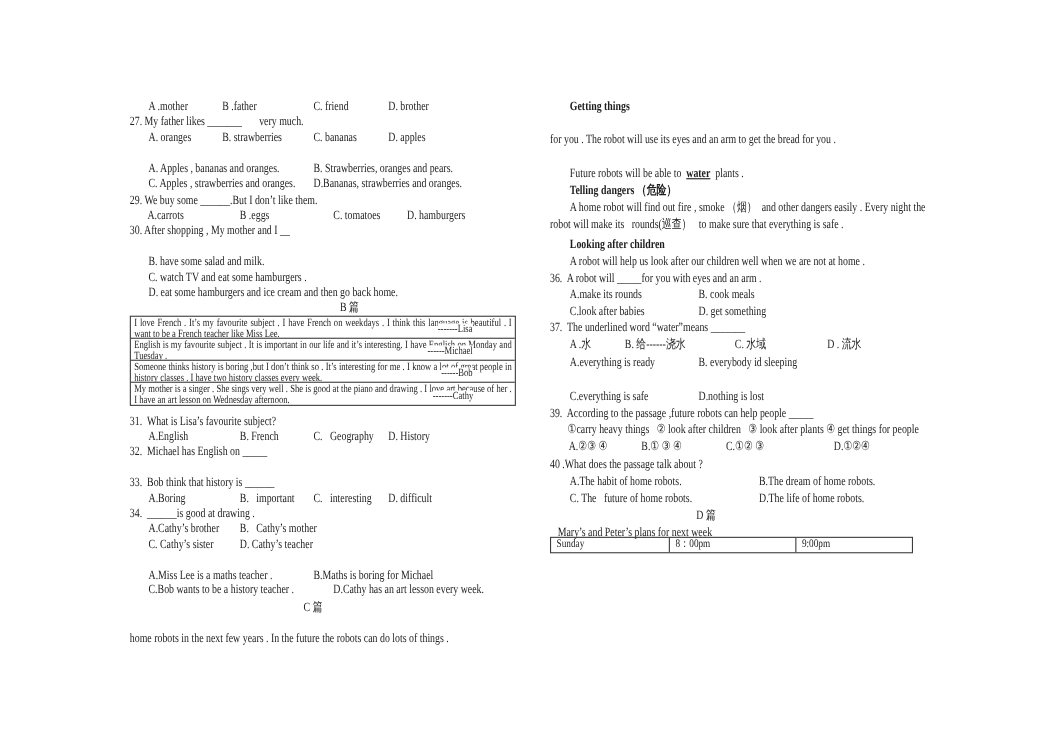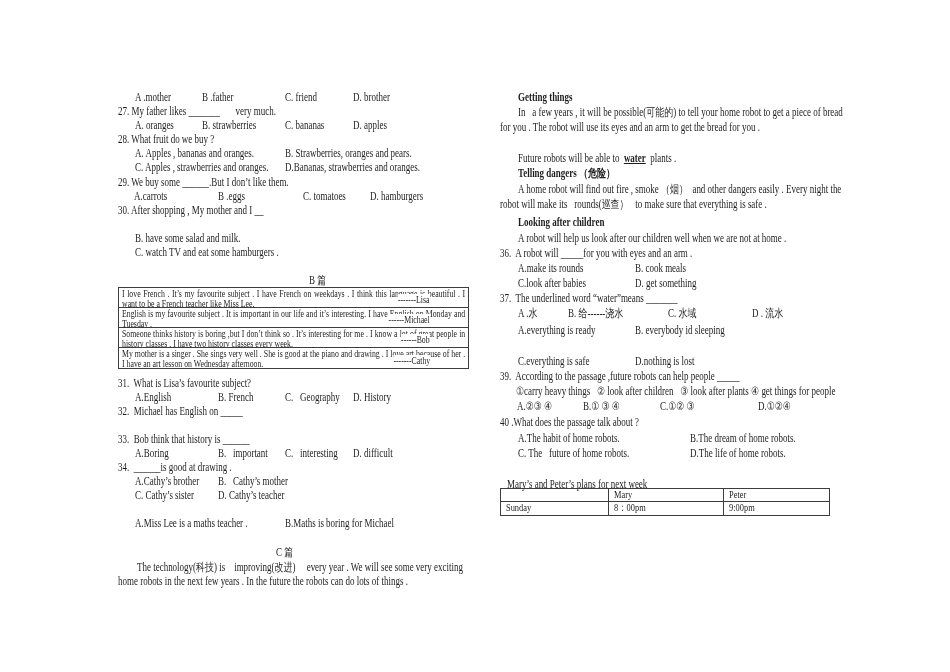--- a/index.html
+++ b/index.html
@@ -48,23 +48,20 @@
     <div class="ln" style="top:104px">
       <span class="o" style="left:0">27. My father likes _______       very much.</span>
     </div>
     <div class="ln" style="top:118px">
       <span class="o" style="left:17px">A. oranges</span>
       <span class="o" style="left:84px">B. strawberries</span>
       <span class="o" style="left:167px">C. bananas</span>
       <span class="o" style="left:235px">D. apples</span>
     </div>
 
-    <div class="ln" style="top:132px">
-      <span class="o" style="left:0">28. What fruit do we buy ?</span>
-    </div>
     <div class="ln" style="top:146px">
       <span class="o" style="left:17px">A. Apples , bananas and oranges.</span>
       <span class="o" style="left:167px">B. Strawberries, oranges and pears.</span>
     </div>
     <div class="ln" style="top:160px">
       <span class="o" style="left:17px">C. Apples , strawberries and oranges.</span>
       <span class="o" style="left:167px">D.Bananas, strawberries and oranges.</span>
     </div>
 
     <div class="ln" style="top:175px">
@@ -79,20 +76,23 @@
 
     <div class="ln" style="top:203px">
       <span class="o" style="left:0">30. After shopping , My mother and I __</span>
     </div>
     <div class="ln" style="top:231px">
       <span class="o" style="left:17px">B. have some salad and milk.</span>
     </div>
     <div class="ln" style="top:245px">
       <span class="o" style="left:17px">C. watch TV and eat some hamburgers .</span>
     </div>
+    <div class="ln" style="top:259px">
+      <span class="o" style="left:17px">D. eat some hamburgers and ice cream and then go back home.</span>
+    </div>
 
     <div class="ln" style="top:273px">
       <span class="o" style="left:191px">B 篇</span>
     </div>
 
     <div id="btable">
       <div class="brow">
         <span class="btext">I love French . It’s my favourite subject . I have French on weekdays . I think this language is beautiful . I want to be a French teacher like Miss Lee.</span>
         <span class="bauthor">-------Lisa</span>
       </div>
@@ -143,39 +143,37 @@
     </div>
     <div class="ln" style="top:488px">
       <span class="o" style="left:17px">C. Cathy’s sister</span>
       <span class="o" style="left:100px">D. Cathy’s teacher</span>
     </div>
 
     <div class="ln" style="top:516px">
       <span class="o" style="left:17px">A.Miss Lee is a maths teacher .</span>
       <span class="o" style="left:167px">B.Maths is boring for Michael</span>
     </div>
+    <div class="ln" style="top:529px">
+      <span class="o" style="left:17px">C.Bob wants to be a history teacher .</span>
+      <span class="o" style="left:185px">D.Cathy has an art lesson every week.</span>
+    </div>
 
     <div class="ln" style="top:545px">
       <span class="o" style="left:158px">C 篇</span>
     </div>
-    <div class="ln" style="top:560px">
-      <span class="o" style="left:19px">The technology(科技) is    improving(改进)     every year . We will see some very exciting</span>
-    </div>
     <div class="ln" style="top:574px">
       <span class="o" style="left:0">home robots in the next few years . In the future the robots can do lots of things .</span>
     </div>
   </div>
 
   <div class="col" id="colR">
 
     <div class="ln" style="top:90px">
       <span class="o b" style="left:18px">Getting things</span>
-    </div>
-    <div class="ln" style="top:105px">
-      <span class="o" style="left:18px">In   a few years , it will be possible(可能的) to tell your home robot to get a piece of bread</span>
     </div>
     <div class="ln" style="top:120px">
       <span class="o" style="left:0">for you . The robot will use its eyes and an arm to get the bread for you .</span>
     </div>
 
     <div class="ln" style="top:151px">
       <span class="o" style="left:18px"><span>Future robots will be able to  </span><span class="wu">water</span><span>  plants .</span></span>
     </div>
 
     <div class="ln" style="top:166px">
@@ -244,30 +242,28 @@
     </div>
     <div class="ln" style="top:431px">
       <span class="o" style="left:18px">A.The habit of home robots.</span>
       <span class="o" style="left:190px">B.The dream of home robots.</span>
     </div>
     <div class="ln" style="top:446px">
       <span class="o" style="left:18px">C. The   future of home robots.</span>
       <span class="o" style="left:190px">D.The life of home robots.</span>
     </div>
 
+    <div class="ln" style="top:462px">
+      <span class="o" style="left:133px">D 篇</span>
+    </div>
     <div class="ln" style="top:477px">
       <span class="o" style="left:7px">Mary’s and Peter’s plans for next week</span>
     </div>
 
     <div id="dtable">
-      <div class="drow hd">
-        <div class="dc dc1"><span class="t2"></span></div>
-        <div class="dc dc2"><span class="t2">Mary</span></div>
-        <div class="dc dc3"><span class="t2">Peter</span></div>
-      </div>
       <div class="drow">
         <div class="dc dc1"><span class="t2">Sunday</span></div>
         <div class="dc dc2"><span class="t2">8：00pm</span></div>
         <div class="dc dc3"><span class="t2">9:00pm</span></div>
       </div>
     </div>
   </div>
 </div>
 
 </body></html>

